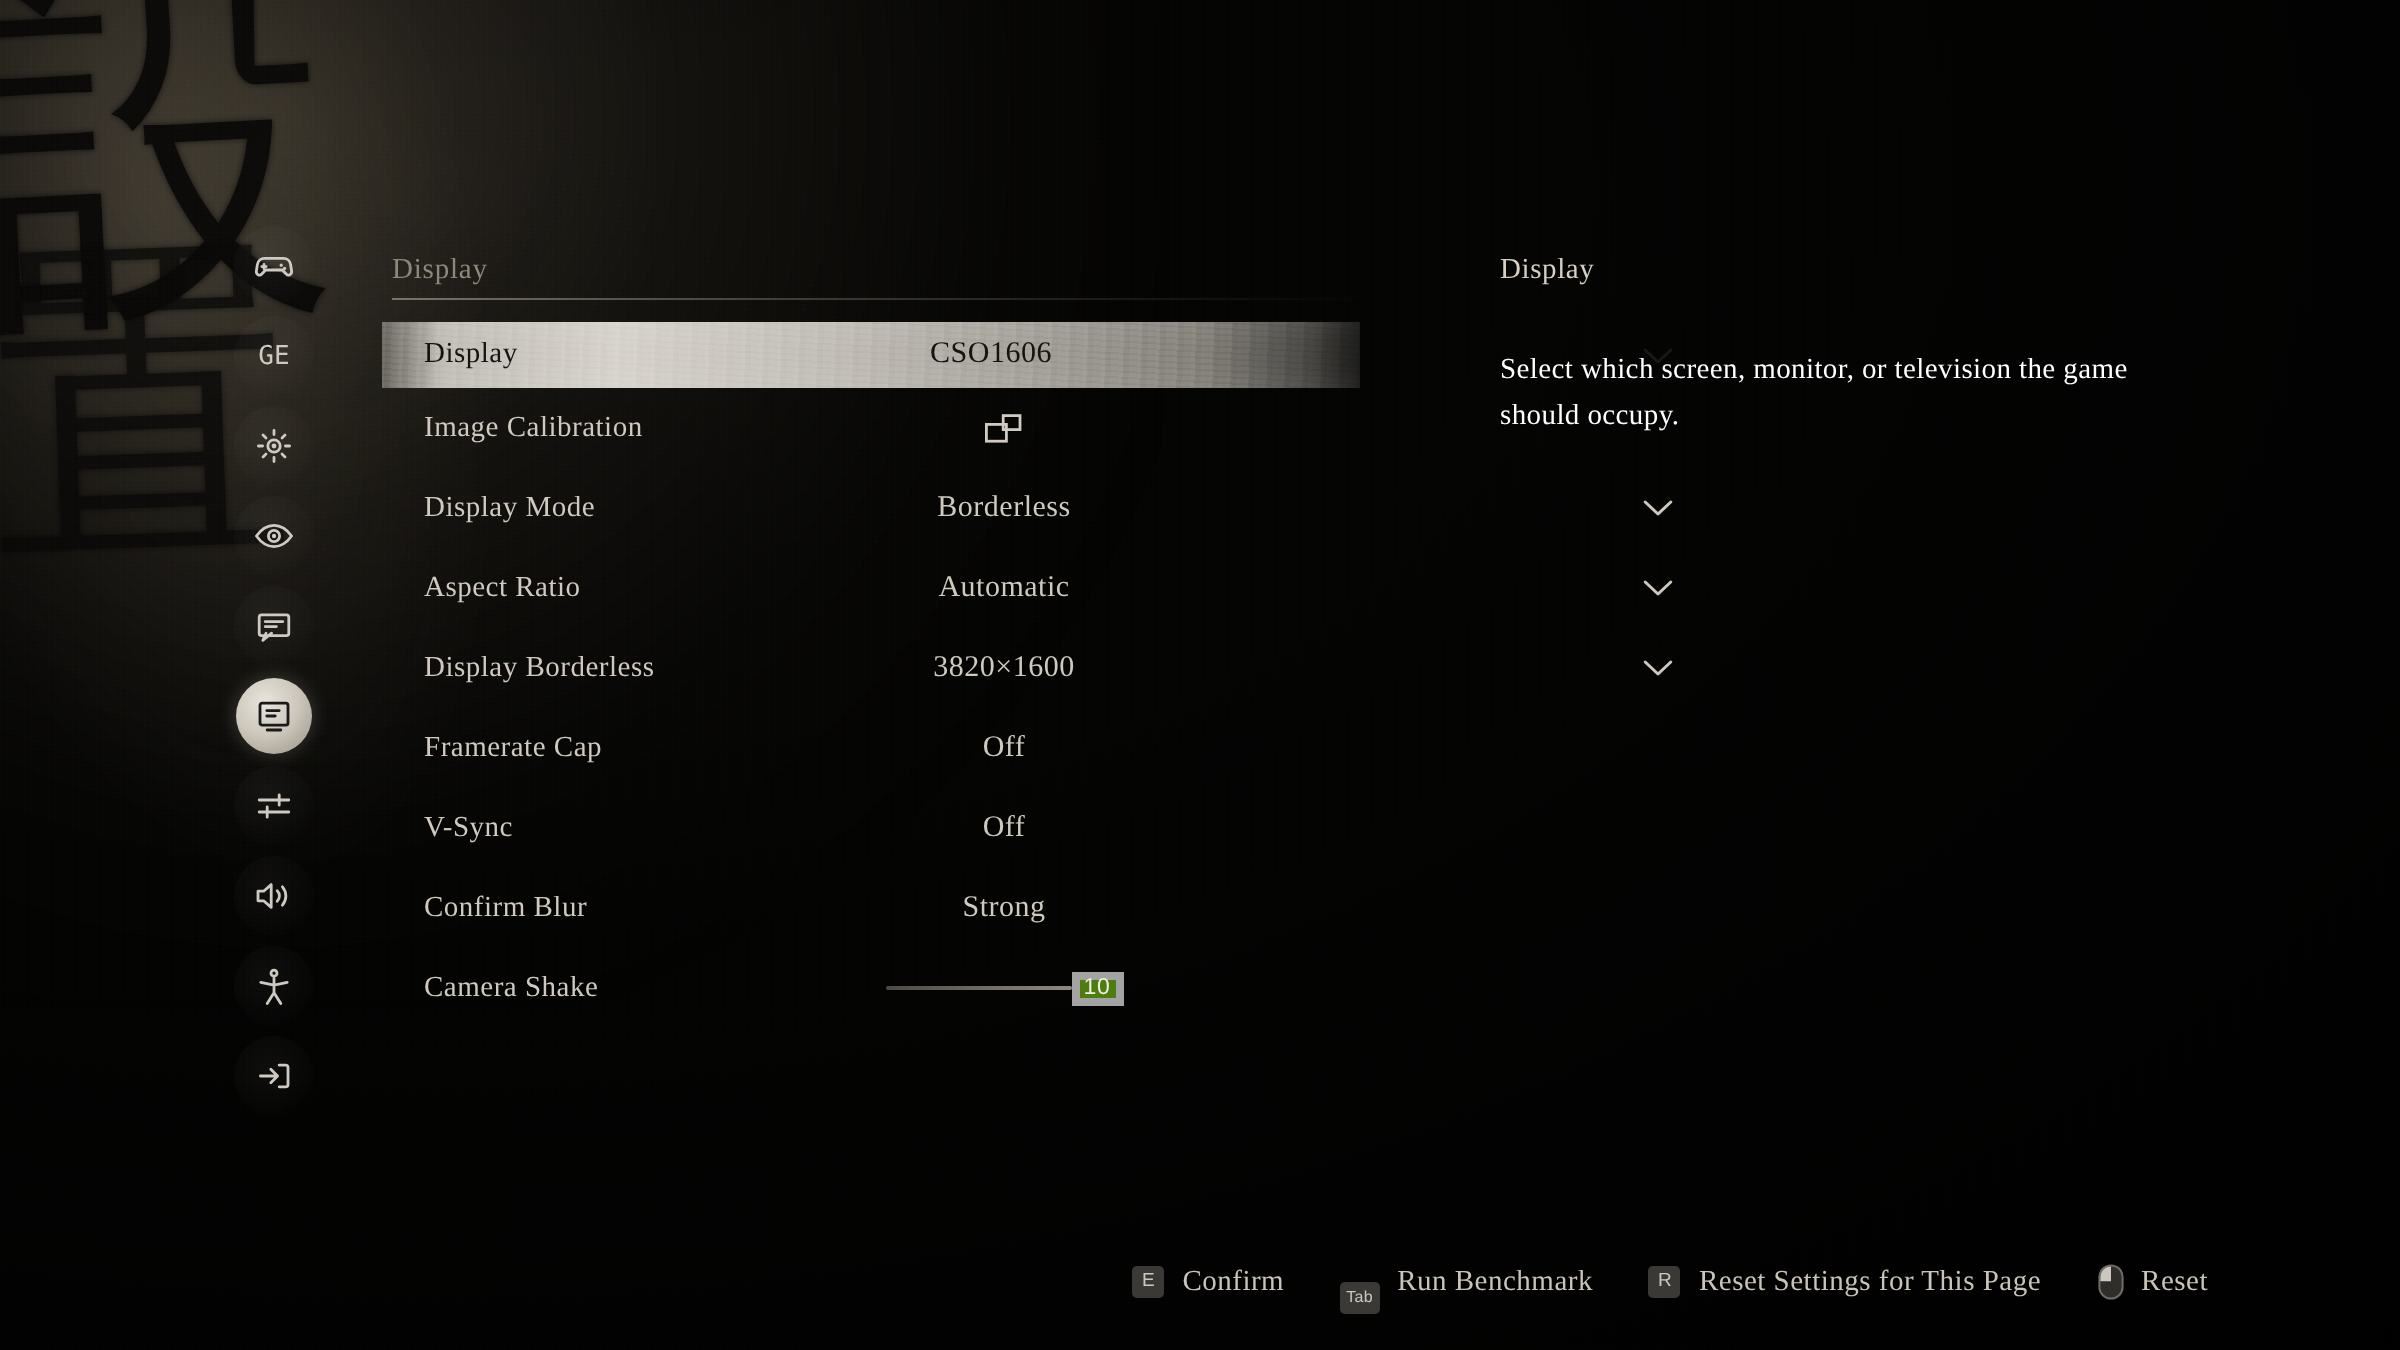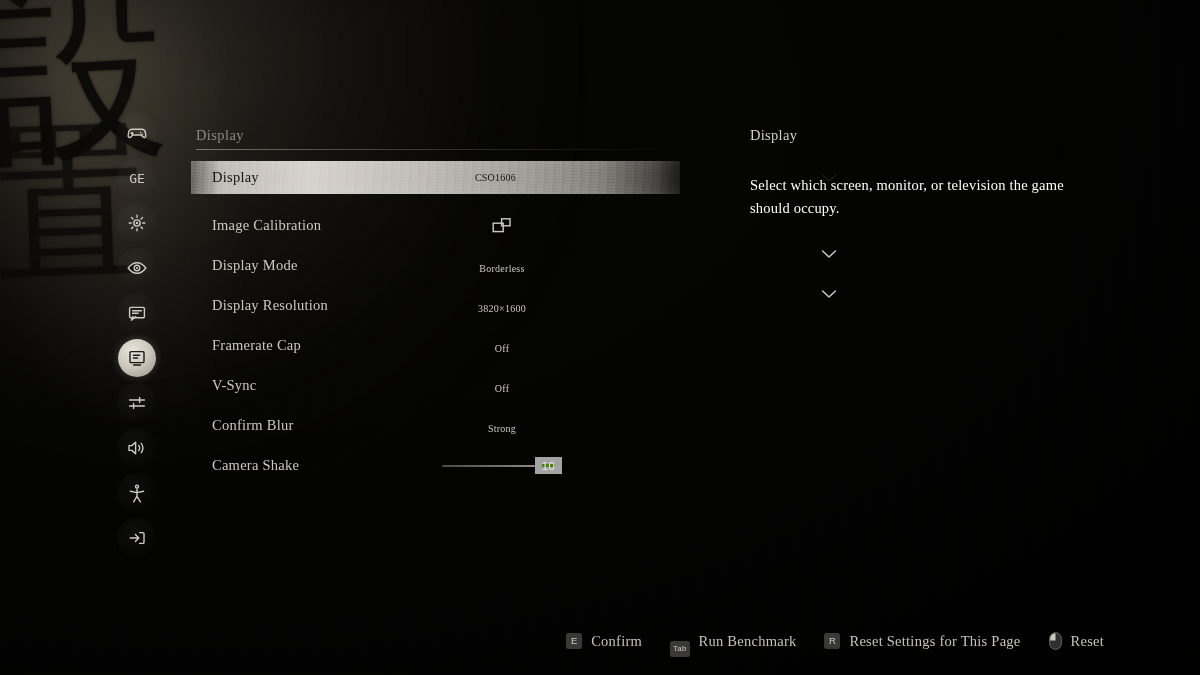--- a/index.html
+++ b/index.html
@@ -79,27 +79,27 @@
   .sec-head { position:relative; height:24px; margin-bottom:11px; }
   .sec-head .txt {
     font-size:14.5px; color:#8d877c; letter-spacing:.4px; line-height:18px;
   }
   .sec-head .rule {
     position:absolute; left:0; right:0; bottom:0; height:1px;
     background: linear-gradient(to right, rgba(190,184,172,0.55) 0%, rgba(150,144,132,0.36) 42%, rgba(120,114,104,0.12) 82%, rgba(0,0,0,0) 100%);
   }
 
   .row {
-    position:relative; height:40px; display:flex; align-items:flex-end;
+    position:relative; height:40px; display:flex; align-items:center;
     padding:0 0 0 16px;
   }
   .row .label { font-size:14.5px; color:#cfc9bf; letter-spacing:.25px; }
   .row .value {
     position:absolute; left:0; right:0; text-align:center;
-    font-size:10px; color:#cfc9bf; letter-spacing:.25px;
+    font-size:15px; color:#cfc9bf; letter-spacing:.25px;
     pointer-events:none;
   }
   .row .value.shift { transform: translateX(60px); }
   .row .chev { position:absolute; left:625px; top:50%; transform:translateY(-50%); }
   .row .chev svg { display:block; }
   .row .chev path { stroke:#cdc7bd; stroke-width:1.5; fill:none; stroke-linecap:round; stroke-linejoin:round; }
 
   
   .row.selected {
     margin-left:-5px; width:489px; height:33px; align-items:center;
@@ -131,21 +131,21 @@
   
   .calib { position:absolute; left:0; right:0; display:flex; justify-content:center; transform:translateX(60px); }
   .calib svg { display:block; }
   .calib rect { stroke:#d0cac0; fill:none; stroke-width:1.4; }
 
   
   .slider-wrap { position:absolute; left:0; right:0; display:flex; align-items:center; justify-content:center; transform:translateX(60px); }
   .slider-track { width:93px; height:2px; background:linear-gradient(to right,#4d4a45,#8e8a82); border-radius:1px; }
   .slider-box {
     margin-left:0; min-width:26px; height:17px; background:#4d7c0f;
-    border:7px solid #a3a3a3; display:flex; align-items:center; justify-content:center;
+    border:4px solid #a3a3a3; display:flex; align-items:center; justify-content:center;
     color:#efece6; font-size:11.5px; font-family:"Liberation Sans", sans-serif;
     letter-spacing:.3px;
   }
 
   
   #desc { position:absolute; left:750px; top:127px; width:320px; }
   #desc .d-title { font-size:14.5px; color:#d5cfc5; letter-spacing:.3px; margin-bottom:30px; }
   #desc .d-body { font-size:14.5px; color:#ffffff; line-height:23px; letter-spacing:.2px; }
 
   
@@ -312,23 +312,32 @@
   <div class="row">
     <span class="label">Display Mode</span>
     <span class="value shift">Borderless</span>
     <span class="chev">
       <svg width="16" height="10" viewBox="0 0 16 10">
           <path d="M1.6 2 8 8 14.4 2"></path>
         </svg>
     </span>
   </div>
 
-
-  <div class="row">
-    <span class="label">Display Resolution</span>
+  <div class="row">
+    <span class="label">Aspect Ratio</span>
+    <span class="value shift">Automatic</span>
+    <span class="chev">
+      <svg width="16" height="10" viewBox="0 0 16 10">
+          <path d="M1.6 2 8 8 14.4 2"></path>
+        </svg>
+    </span>
+  </div>
+
+  <div class="row">
+    <span class="label">Display Borderless</span>
     <span class="value shift">3820×1600</span>
     <span class="chev">
       <svg width="16" height="10" viewBox="0 0 16 10">
           <path d="M1.6 2 8 8 14.4 2"></path>
         </svg>
     </span>
   </div>
 
   <div class="row">
     <span class="label">Framerate Cap</span>

